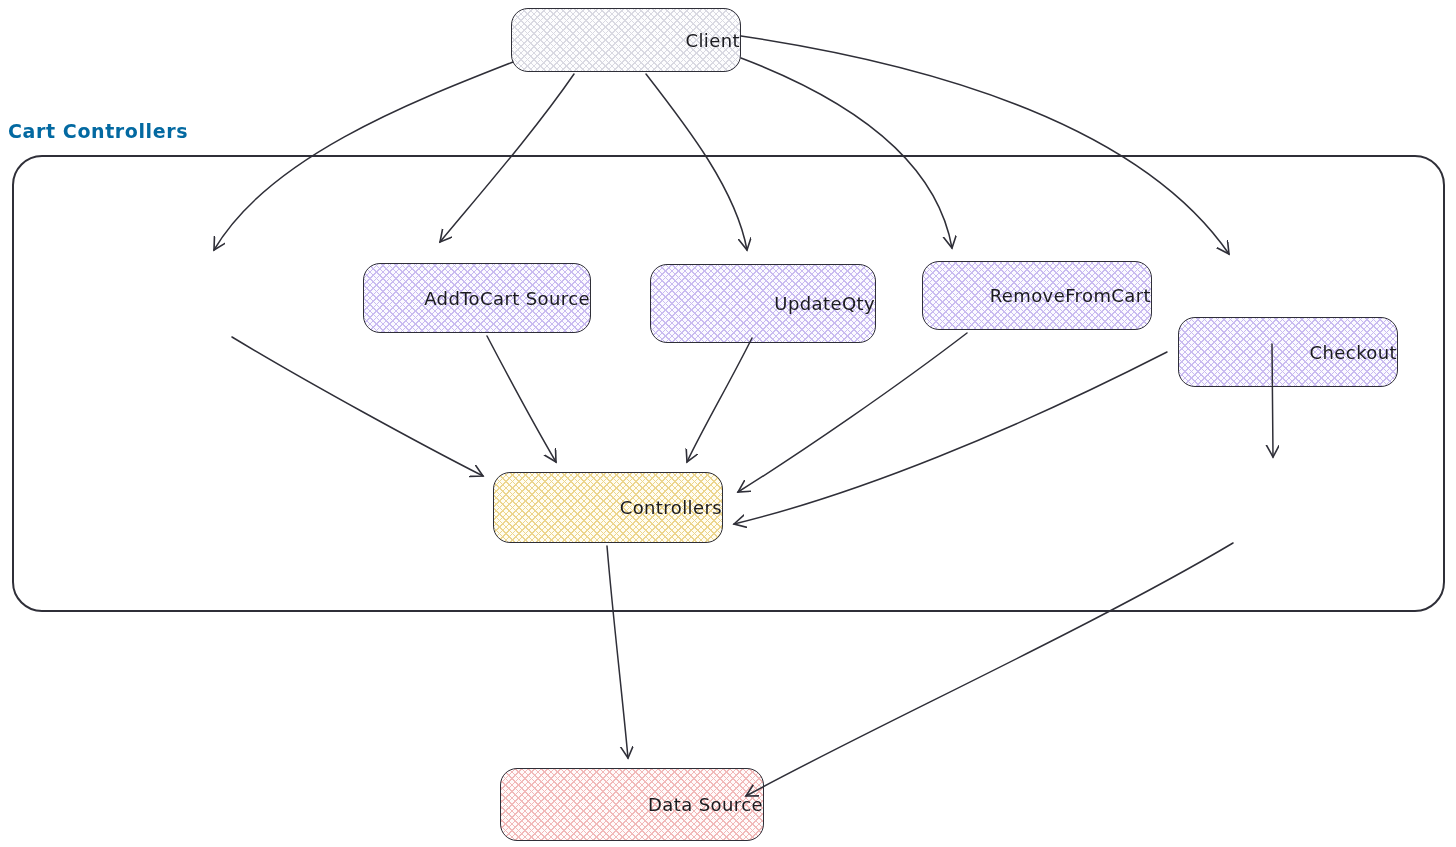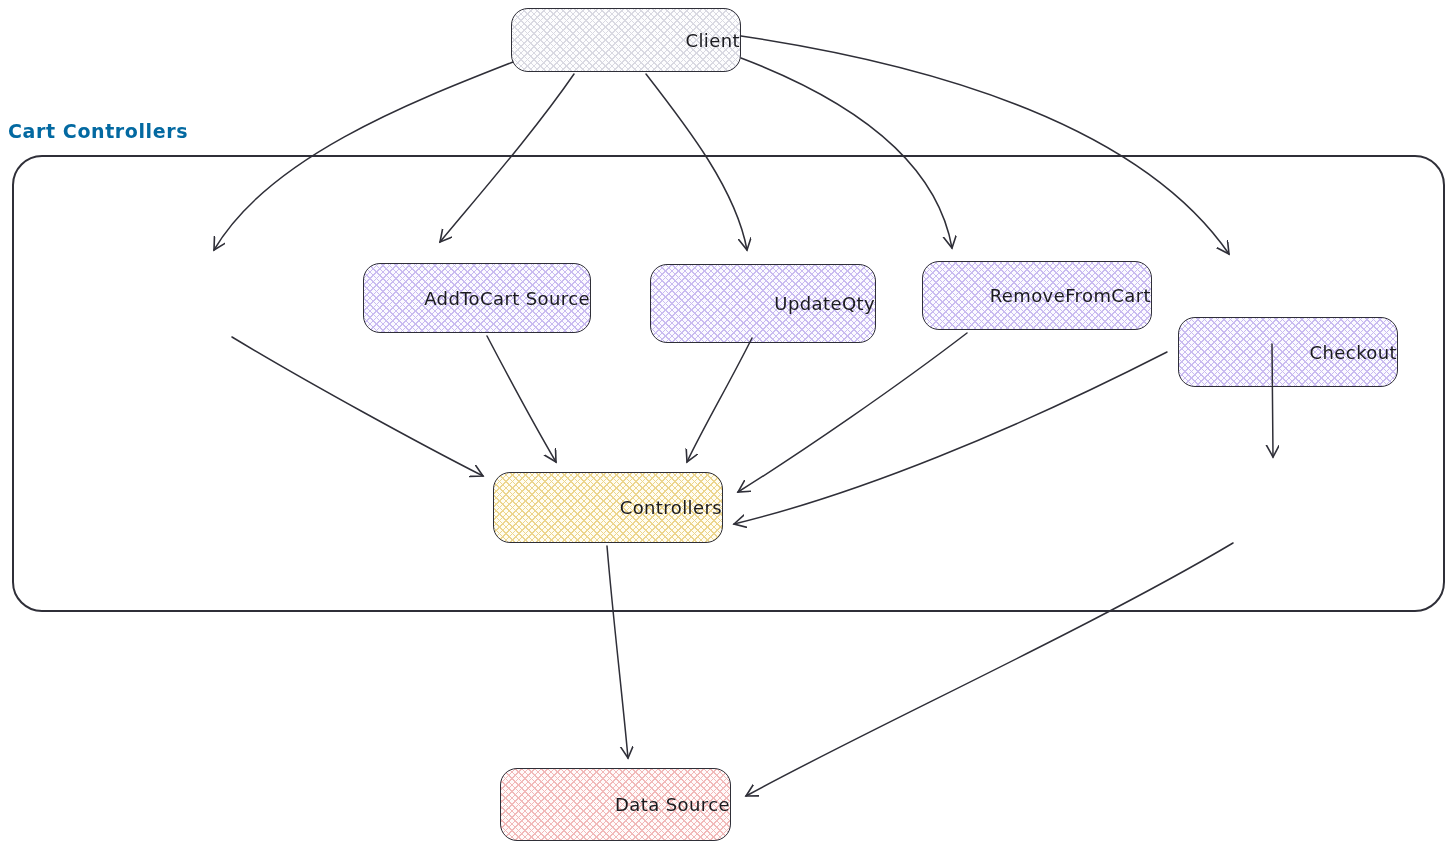--- a/index.html
+++ b/index.html
@@ -79,21 +79,21 @@
   }
   
   #n-client          { left: 511px; top:   8px; width: 230px; height: 64px; }
   #n-get-cart        { left:  90px; top: 264px; width: 228px; height: 68px; }
   #n-add-to-cart     { left: 363px; top: 263px; width: 228px; height: 70px; }
   #n-update-qty      { left: 650px; top: 264px; width: 226px; height: 79px; }
   #n-remove-from-cart{ left: 922px; top: 261px; width: 230px; height: 69px; }
   #n-checkout        { left: 1178px; top: 270px; width: 220px; height: 70px; margin-top: 47px; }
   #n-cart-service    { left: 493px; top: 472px; width: 230px; height: 71px; }
   #n-order-service   { left: 1155px; top: 466px; width: 230px; height: 73px; }
-  #n-data-source     { left: 500px; top: 768px; width: 231px; height: 73px; padding-left: 48px; }
+  #n-data-source     { left: 500px; top: 768px; width: 264px; height: 73px; padding-left: 48px; }
   
   .edge-layer {
     position: absolute;
     left: 0; top: 0;
     width: 1456px; height: 847px;
     pointer-events: none;
   }
   .edge {
     fill: none;
     stroke: #2f2f38;

